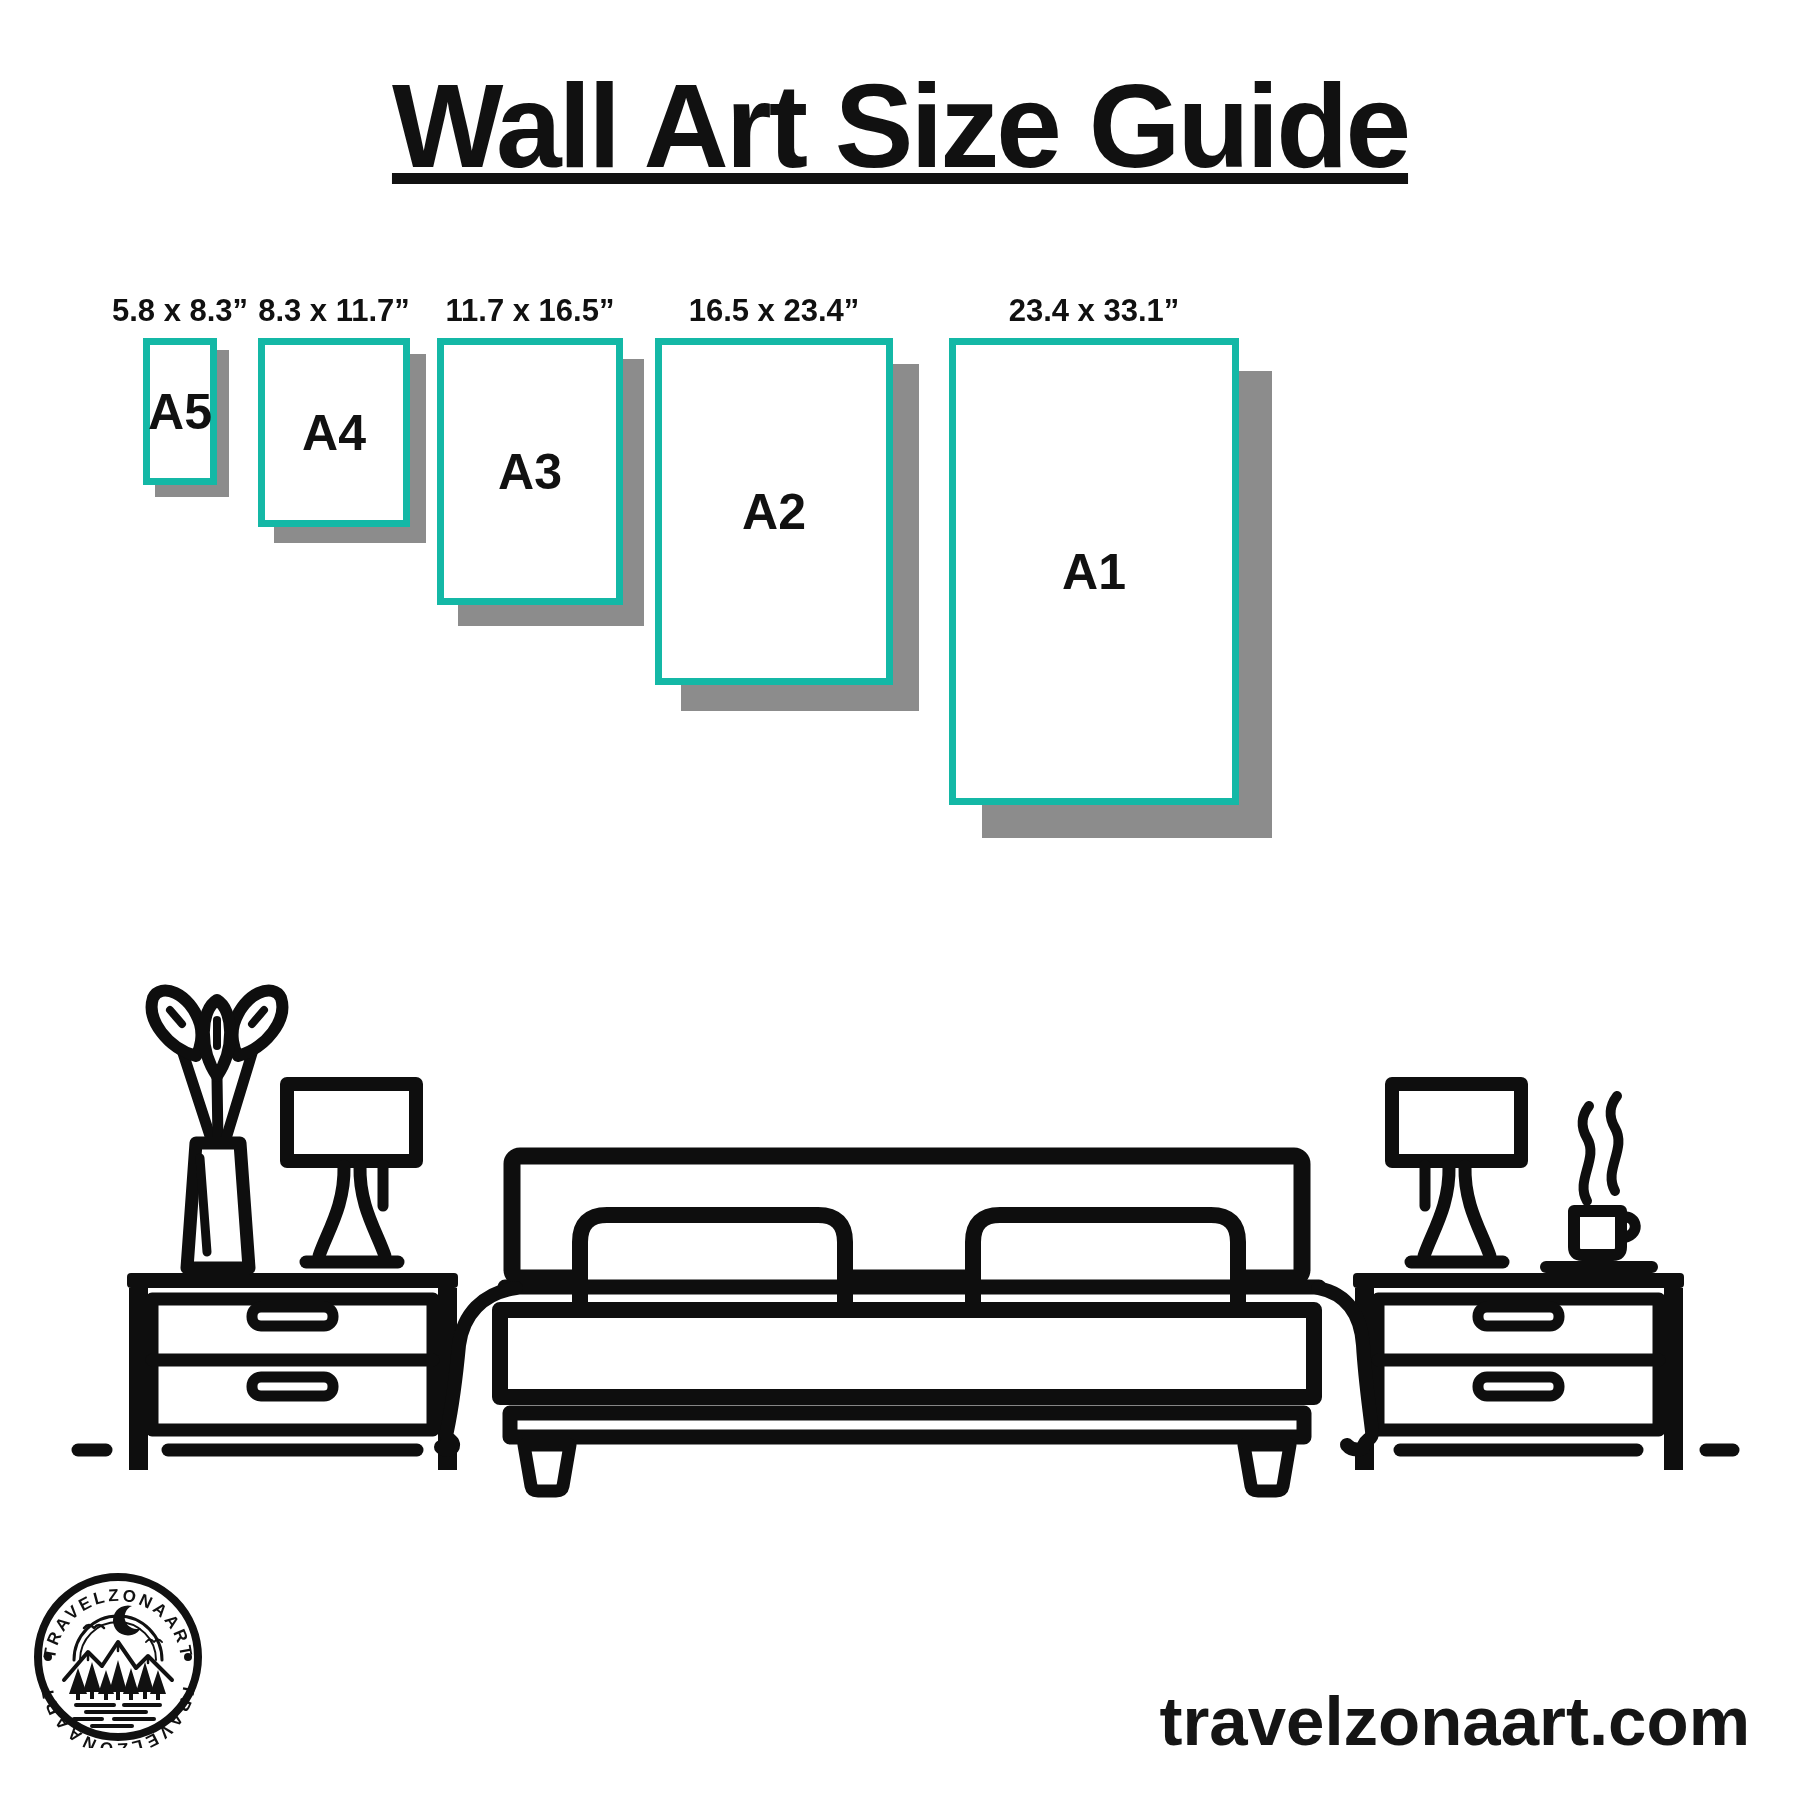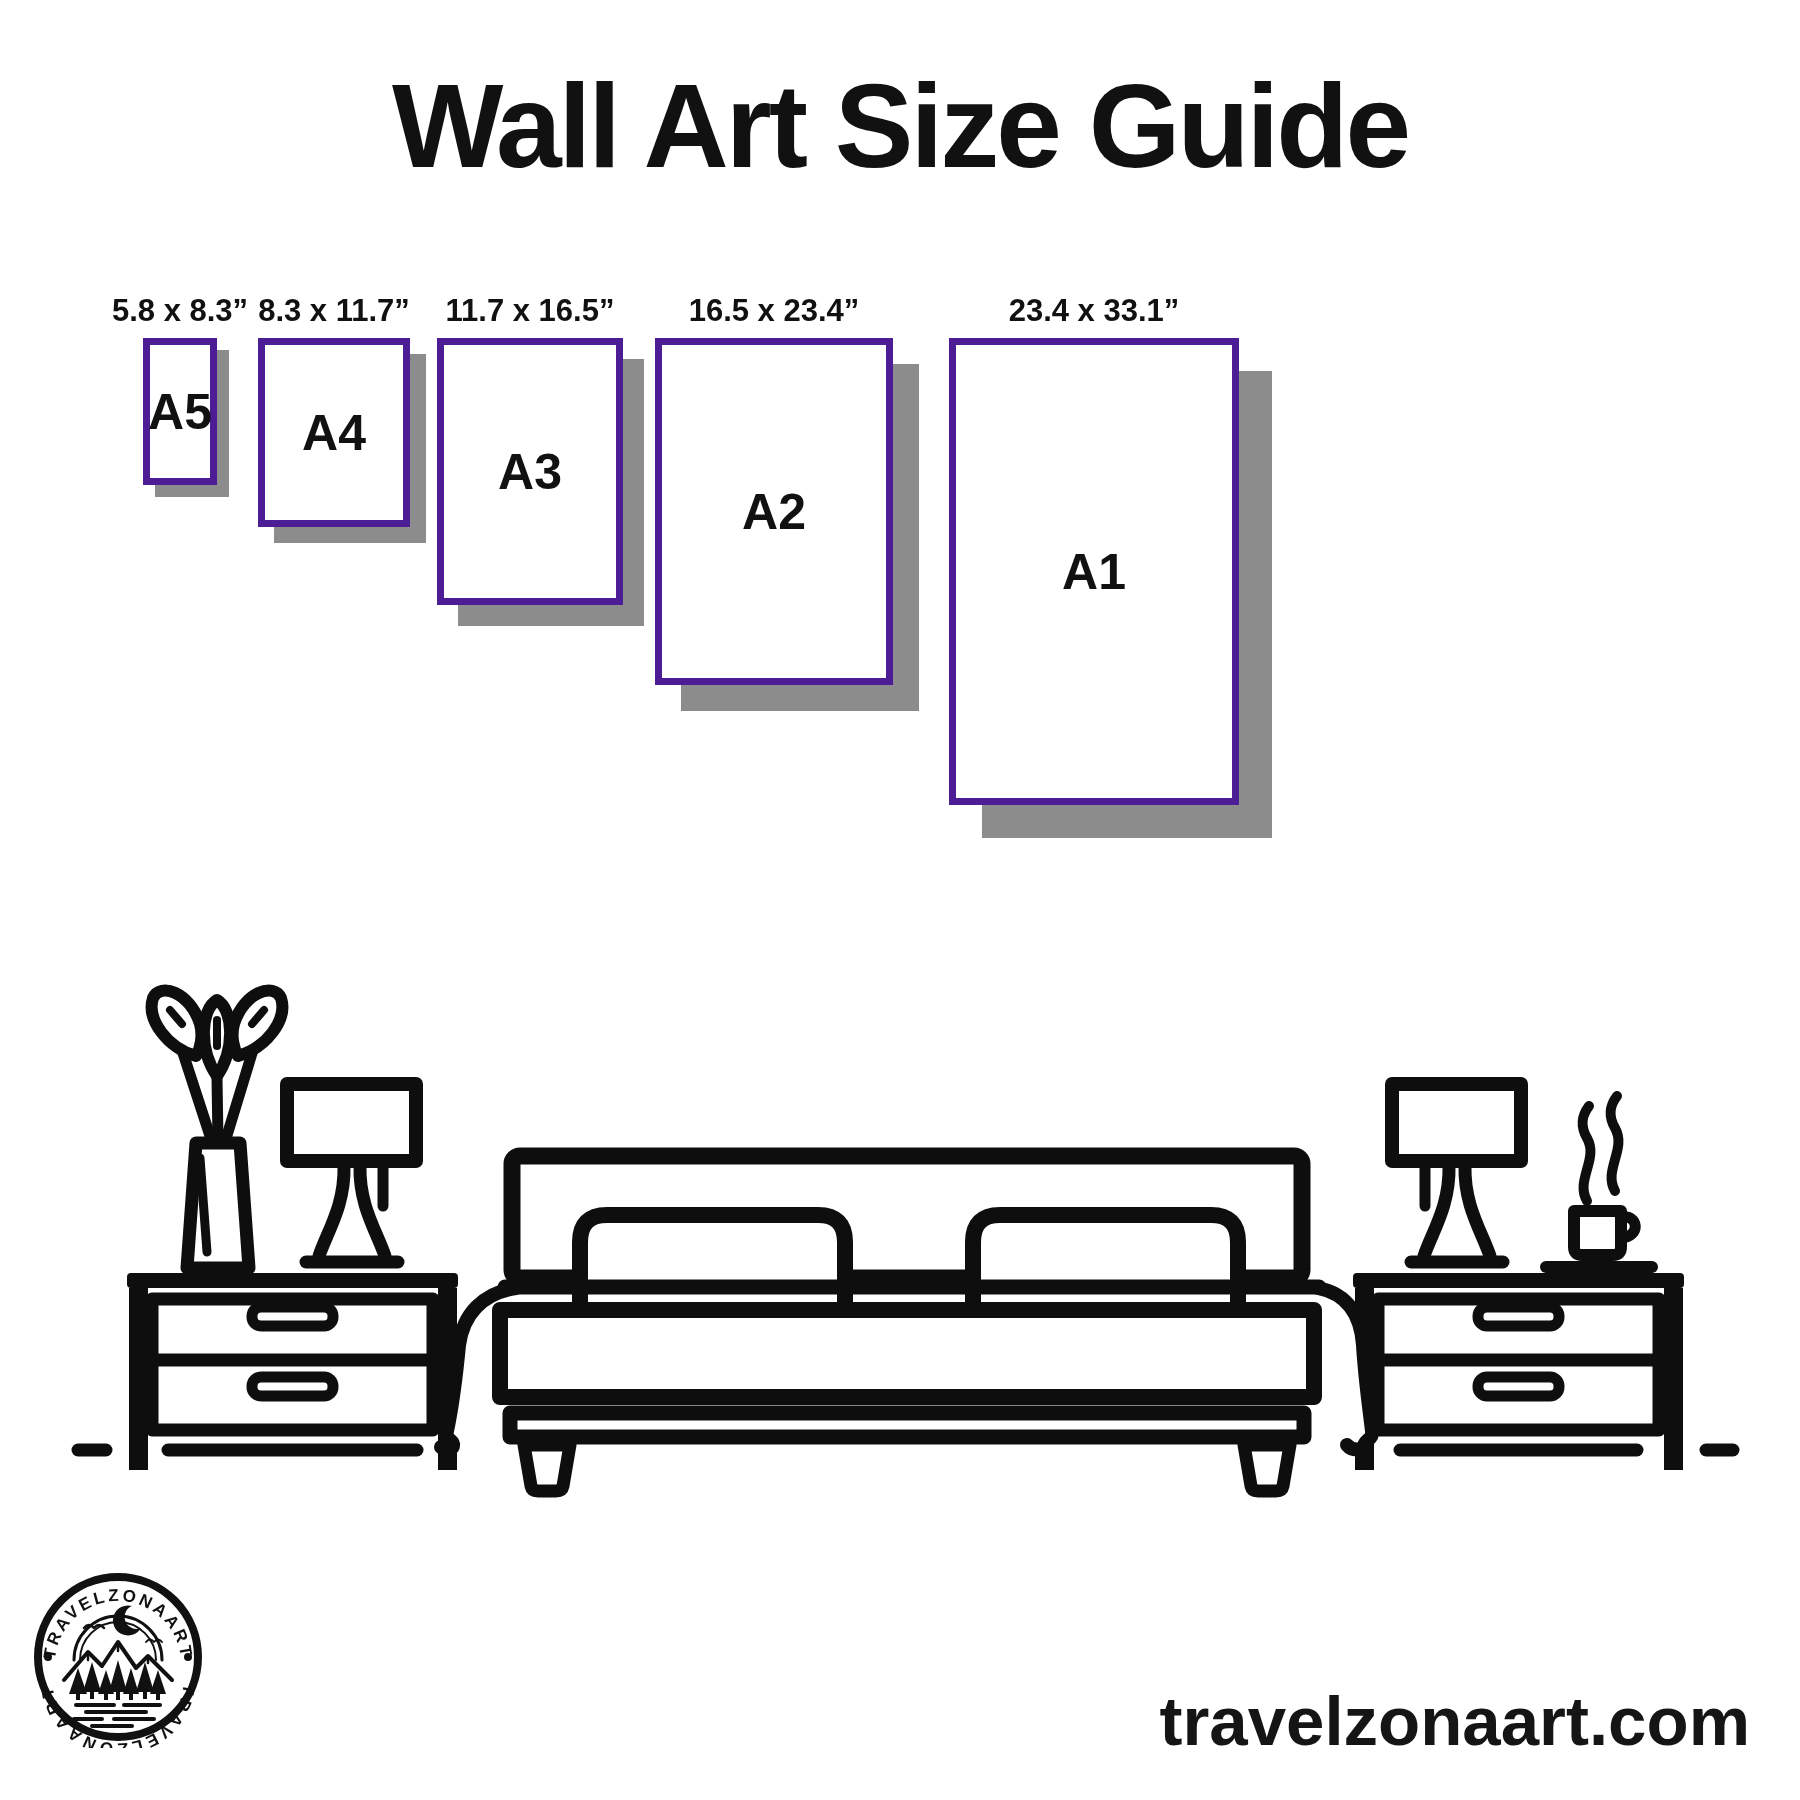--- a/index.html
+++ b/index.html
@@ -9,29 +9,29 @@
   }
   *{margin:0;padding:0;box-sizing:border-box;}
   html,body{background:#fff;}
   body{font-family:"Liberation Sans","DejaVu Sans",sans-serif;color:var(--ink);}
   .stage{position:relative;width:1800px;height:1800px;background:var(--bg);overflow:hidden;}
 
   
   .title{
     position:absolute;left:0;right:0;top:58px;
     text-align:center;font-size:118px;font-weight:700;letter-spacing:-3px;
-    color:var(--ink);white-space:nowrap;
+    color:var(--ink);white-space:nowrap;text-decoration:underline;
   }
 
   
   .fwrap{position:absolute;top:296px;display:flex;flex-direction:column;align-items:center;}
   .dim{height:30px;line-height:30px;font-size:31px;font-weight:700;white-space:nowrap;color:var(--ink);}
   .paper{
     margin-top:12px;width:100%;
-    background:#fff;border:7px solid #4c1d95;
+    background:#fff;border:7px solid #14b8a6;
     display:flex;align-items:center;justify-content:center;
   }
   .paper span{font-size:50px;font-weight:700;color:var(--ink);}
   .f-a5{left:110px;width:107px;padding-left:33px;} .f-a5 .paper{height:147px;box-shadow:12px 12px 0 0 var(--shadow);}
   .f-a4{left:258px;width:152px;} .f-a4 .paper{height:189px;box-shadow:16px 16px 0 0 var(--shadow);}
   .f-a3{left:437px;width:186px;} .f-a3 .paper{height:267px;box-shadow:21px 21px 0 0 var(--shadow);}
   .f-a2{left:655px;width:238px;} .f-a2 .paper{height:347px;box-shadow:26px 26px 0 0 var(--shadow);}
   .f-a1{left:949px;width:290px;} .f-a1 .paper{height:467px;box-shadow:33px 33px 0 0 var(--shadow);}
   .f-a0{left:1302px;width:388px;} .f-a0 .paper{height:602px;box-shadow:40px 40px 0 0 var(--shadow);}
 

